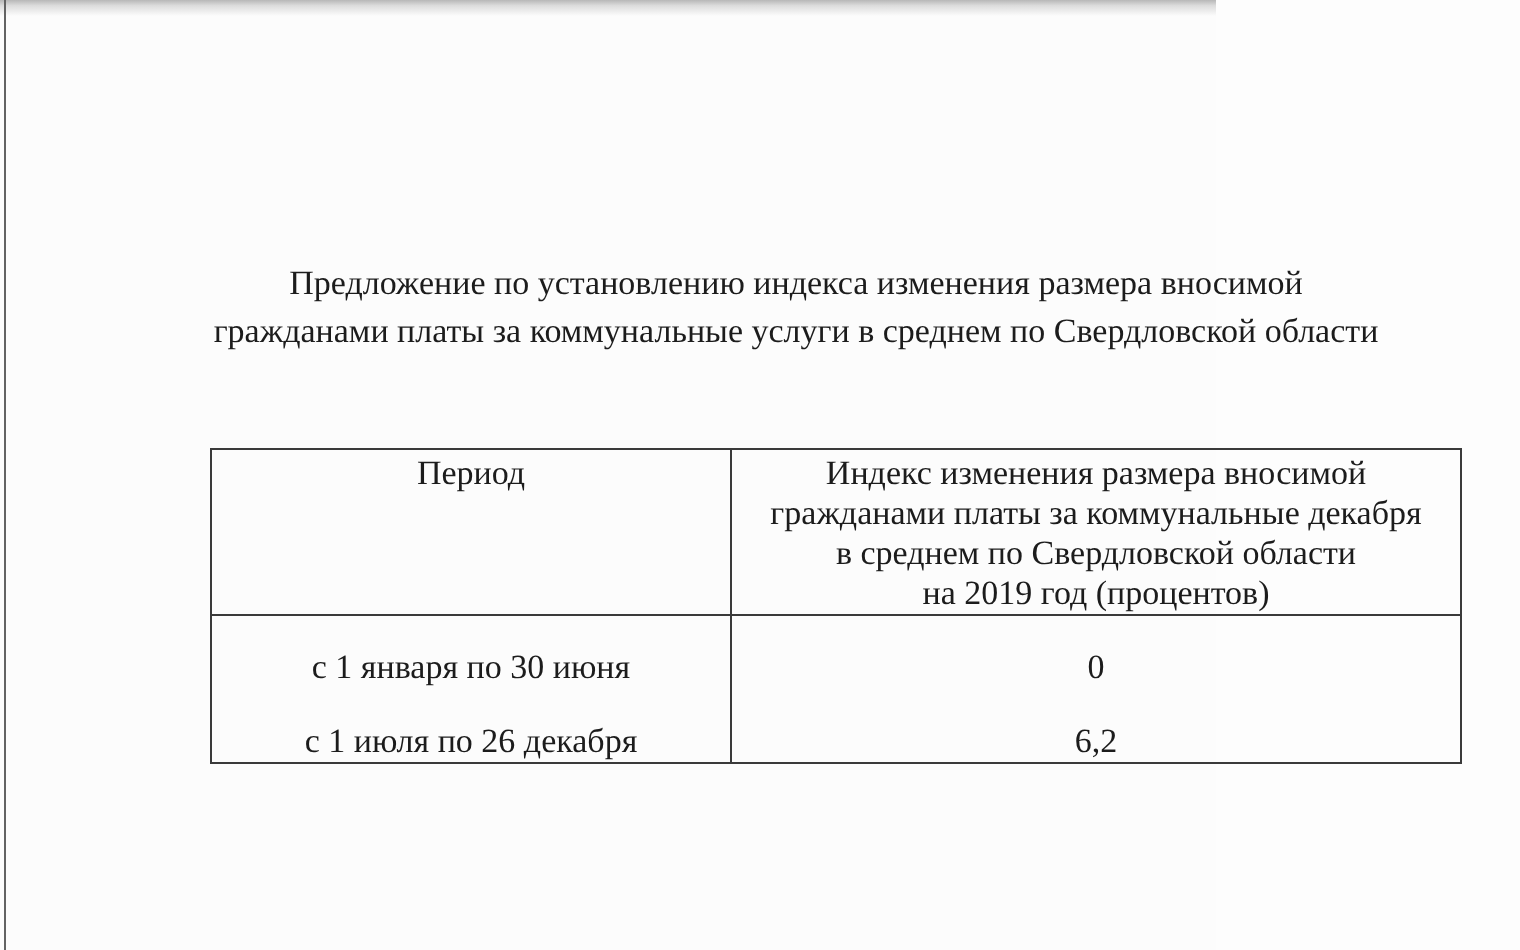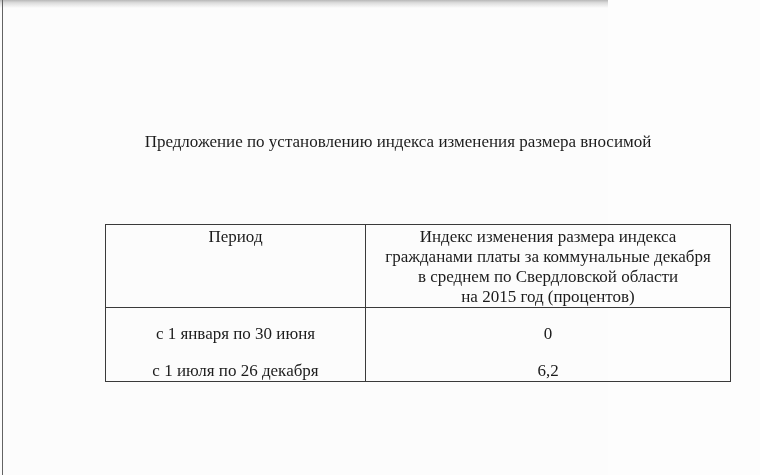--- a/index.html
+++ b/index.html
@@ -68,35 +68,36 @@
 </head>
 <body>
 
 <div class="page">
 
   <div class="top-shade"></div>
   <div class="edge-line"></div>
 
   <div class="title">
     <div>Предложение по установлению индекса изменения размера вносимой</div>
+    <div>гражданами платы за коммунальные услуги в среднем по Свердловской области</div>
   </div>
 
   <table class="idx-table">
     <colgroup>
         <col class="c1">
         <col class="c2">
       </colgroup>
     <thead>
       <tr>
         <th class="hdr-cell">Период</th>
         <th class="hdr-cell">
-          <div>Индекс изменения размера индекса</div>
+          <div>Индекс изменения размера вносимой</div>
           <div>гражданами платы за коммунальные декабря</div>
           <div>в среднем по Свердловской области</div>
-          <div>на 2015 год (процентов)</div>
+          <div>на 2019 год (процентов)</div>
         </th>
       </tr>
     </thead>
     <tbody>
       <tr>
         <td class="body-cell">
           <div>с 1 января по 30 июня</div>
           <div class="row-line2">с 1 июля по 26 декабря</div>
         </td>
         <td class="body-cell">

